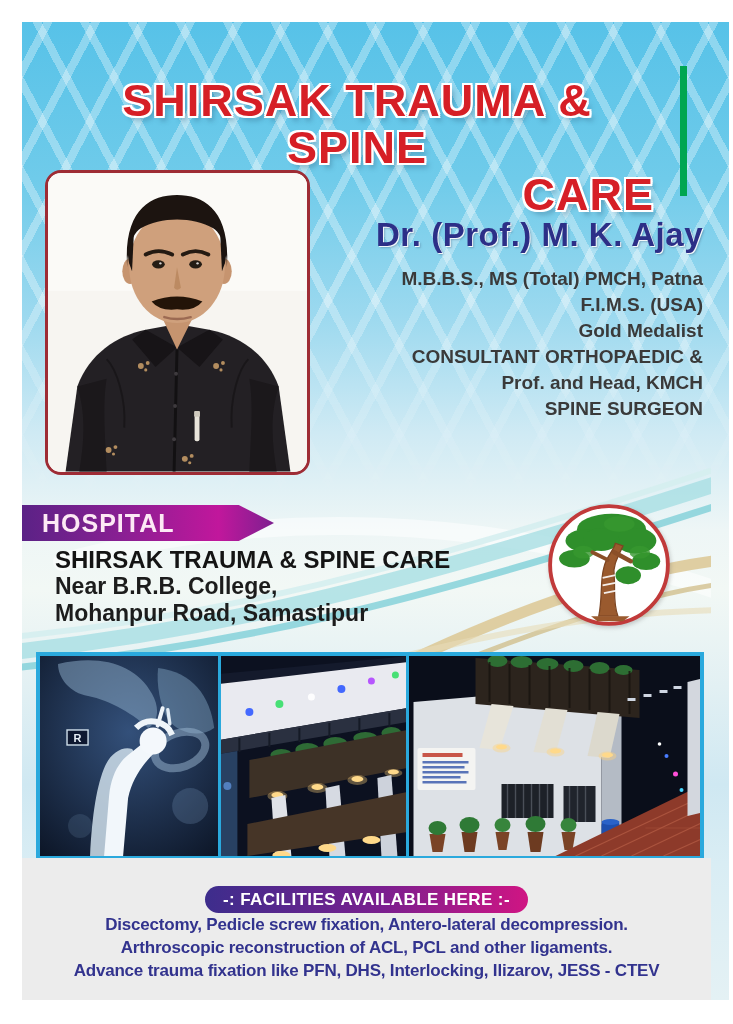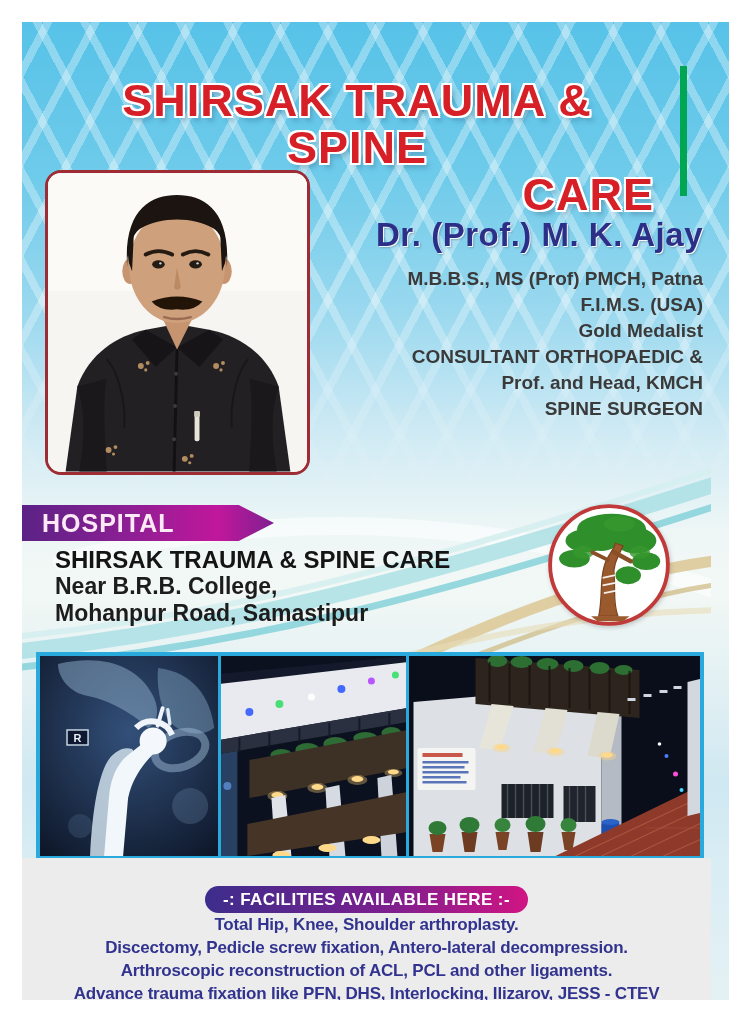--- a/index.html
+++ b/index.html
@@ -127,21 +127,21 @@
             <circle cx="147" cy="289" r="2"></circle>
             <circle cx="145" cy="296" r="1.6"></circle>
         </g>
         <path d="M60,190 C70,200 80,230 78,260" stroke="#121012" stroke-width="2" fill="none" opacity=".6"></path>
         <path d="M205,190 C195,200 186,230 188,260" stroke="#121012" stroke-width="2" fill="none" opacity=".6"></path>
       </svg>
     </div>
 
     <div class="doc-info">
       <div class="doc-name">Dr. (Prof.) M. K. Ajay</div>
-      <div class="cred">M.B.B.S., MS (Prof) PMCH, Patna</div>
+      <div class="cred">M.B.B.S., MS (Total) PMCH, Patna</div>
       <div class="cred">F.I.M.S. (USA)</div>
       <div class="cred">Gold Medalist</div>
       <div class="cred">CONSULTANT ORTHOPAEDIC &amp;</div>
       <div class="cred">Prof. and Head, KMCH</div>
       <div class="cred">SPINE SURGEON</div>
     </div>
 
     <div class="hospital-banner">
       <span>HOSPITAL</span>
     </div>
@@ -352,20 +352,19 @@
           <circle cx="254" cy="88" r="1.8" fill="#ffffff"></circle>
           <circle cx="276" cy="134" r="2" fill="#49d6ff"></circle>
         </svg>
       </div>
     </div>
 
     <div class="facilities">
       <div class="pill">
         <span>-: FACILITIES AVAILABLE HERE :-</span>
       </div>
-      <div class="f-line">Total Hip, Knee, Shoulder arthroplasty.</div>
       <div class="f-line">Discectomy, Pedicle screw fixation, Antero-lateral decompression.</div>
       <div class="f-line">Arthroscopic reconstruction of ACL, PCL and other ligaments.</div>
       <div class="f-line">Advance trauma fixation like PFN, DHS, Interlocking, Ilizarov, JESS - CTEV</div>
     </div>
 
   </div>
 </div>
 
 </body></html>

